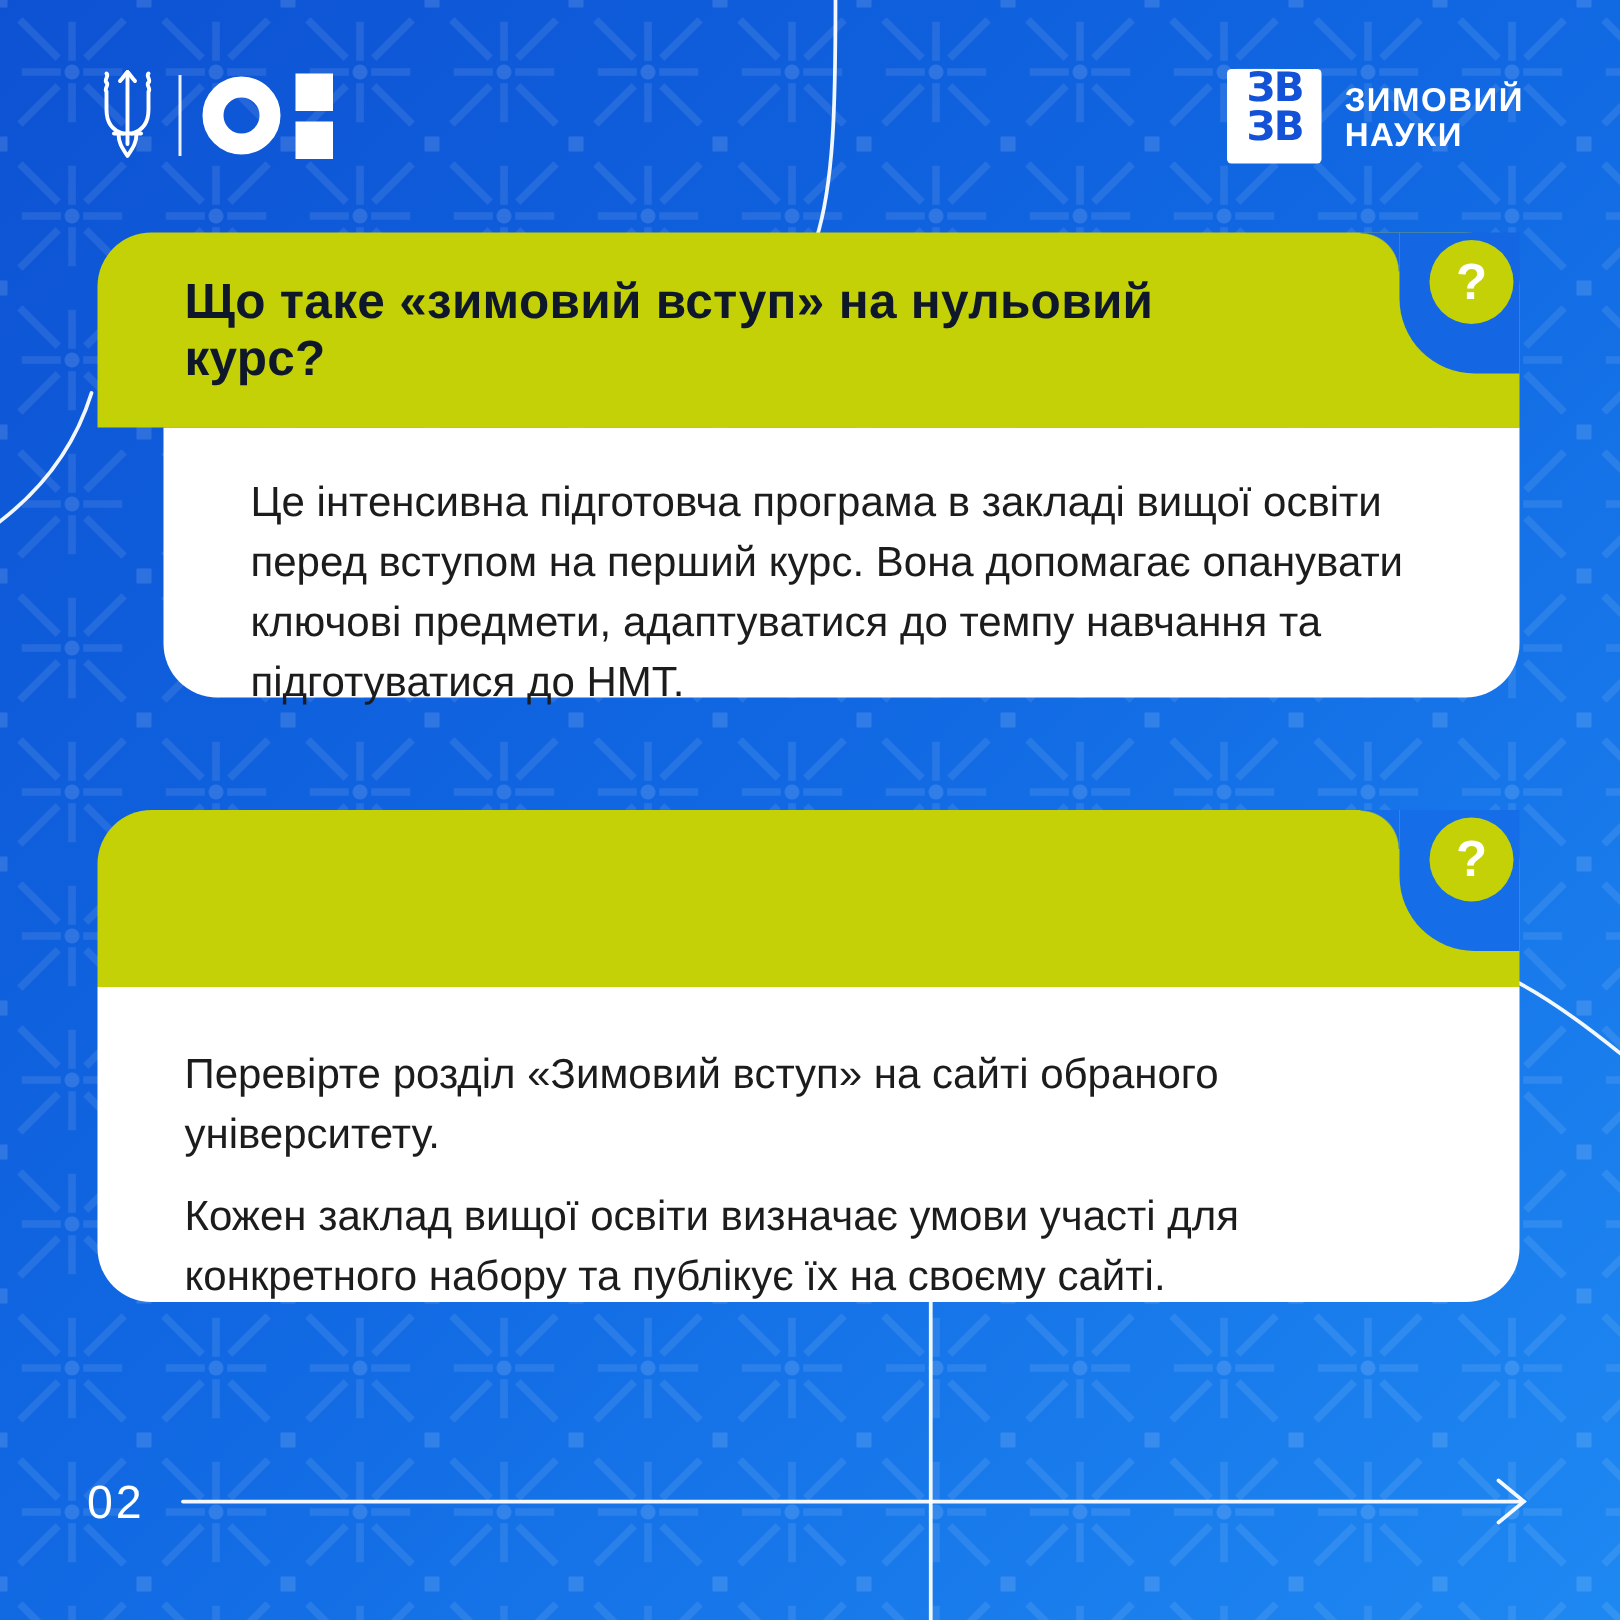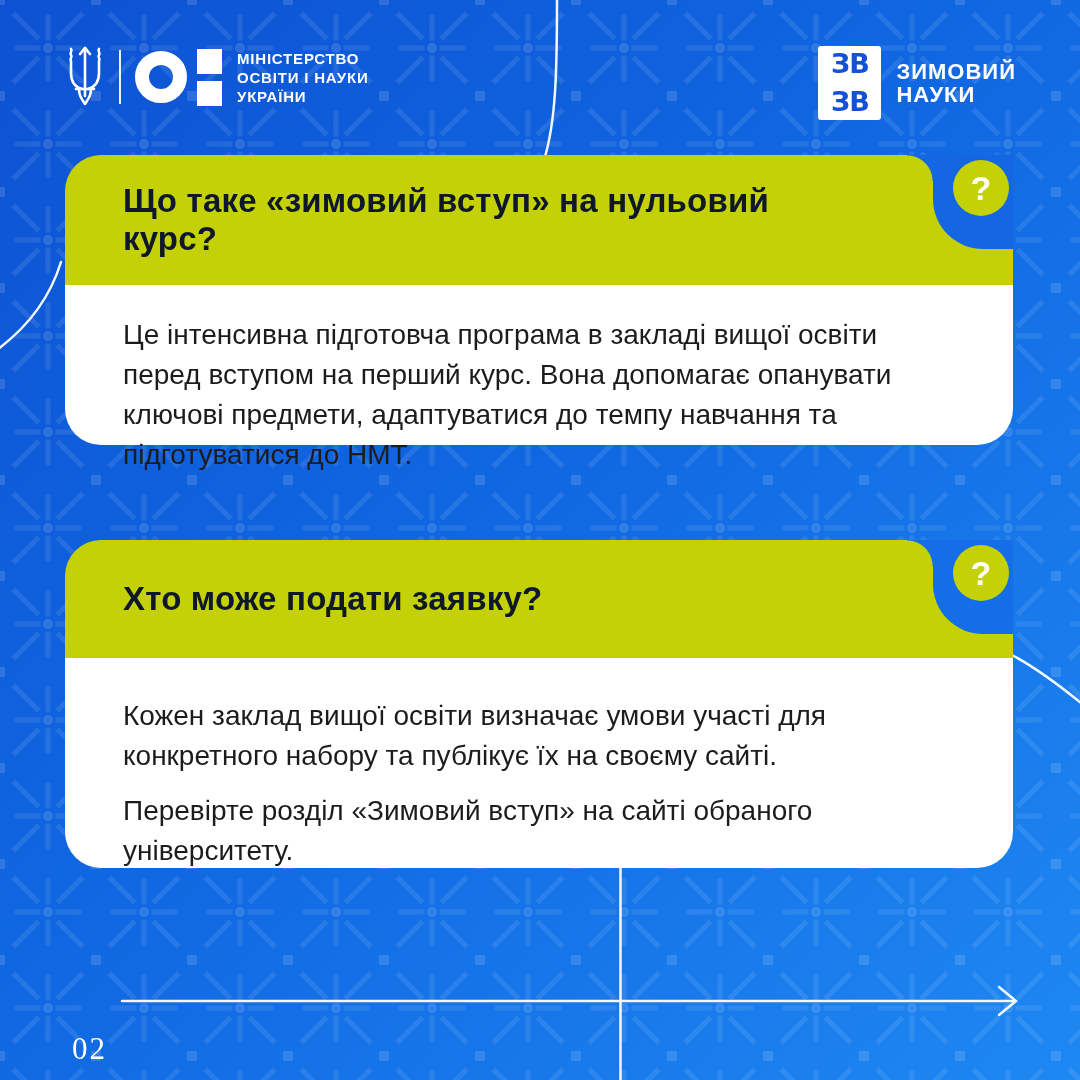--- a/index.html
+++ b/index.html
@@ -17,48 +17,48 @@
   .topbar{position:absolute;left:63px;top:46px;display:flex;align-items:center;}
   .trident{width:44px;height:62px;}
   .divider{width:2px;height:54px;background:rgba(255,255,255,.92);margin:0 14px 0 12px;}
   .mon-mark{display:flex;align-items:center;}
   .mon-ring{width:52px;height:52px;border:14px solid #fff;border-radius:50%;box-sizing:border-box;}
   .mon-dots{display:flex;flex-direction:column;gap:7px;margin-left:10px;}
   .mon-dots span{width:25px;height:25px;background:#fff;display:block;}
   .mon-text{margin-left:15px;color:#fff;font-weight:bold;font-size:15px;line-height:19px;letter-spacing:.8px;}
 
   .brand{position:absolute;right:64px;top:46px;display:flex;align-items:center;}
-  .zv-box{width:63px;height:74px;background:#fff;border-radius:3px;display:flex;flex-direction:column;
-          align-items:center;justify-content:center;color:#1351d6;font-weight:bold;
-          font-size:27px;line-height:26px;letter-spacing:-1px;font-family:"DejaVu Sans",sans-serif;gap:12px;}
+  .zv-box{width:63px;height:63px;background:#fff;border-radius:3px;display:flex;flex-direction:column;
+          align-items:center;color:#1351d6;font-weight:bold;
+          font-size:27px;line-height:26px;letter-spacing:-1px;font-family:"DejaVu Sans",sans-serif;}
   .brand-text{margin-left:15px;color:#fff;font-weight:bold;font-size:22px;line-height:23px;letter-spacing:1px;}
 
   
   .card{position:absolute;left:65px;width:948px;}
   .card-header{position:relative;background:#c3d106;border-radius:36px 36px 0 0;}
   .card-header h2{margin:0;padding:0 150px 0 58px;color:#0f172a;font-weight:bold;
                   font-size:33px;letter-spacing:.2px;position:absolute;top:50%;transform:translateY(-50%);}
   .notch{position:absolute;top:0;right:0;width:80px;height:94px;
          background:var(--notchblue);border-bottom-left-radius:50px;}
   .notch::before{content:"";position:absolute;left:-26px;top:0;width:26px;height:26px;
          background:radial-gradient(circle at 0 100%, rgba(0,0,0,0) 25px, var(--notchblue) 26px);}
   .qbadge{position:absolute;top:5px;right:4px;width:56px;height:56px;border-radius:50%;
           background:#c3d106;color:#fff;font-weight:bold;font-size:34px;
           display:flex;align-items:center;justify-content:center;}
   .card-body{background:#fff;border-radius:0 0 36px 36px;box-sizing:border-box;
              padding:30px 55px 30px 58px;color:#1c1c1c;font-size:28px;line-height:40px;}
   .card-body p{margin:0;max-width:838px;}
   .card-body p + p{margin-top:15px;}
 
-  #card1{top:155px;}   #card1 .card-header{height:130px;}   #card1 .card-body{height:160px;}
+  #card1{top:155px;}   #card1 .card-header{height:130px;}   #card1 .card-body{height:180px;margin-left:44px;}
   #card2{top:540px;}   #card2 .card-header{height:118px;}   #card2 .card-body{height:210px;padding-top:38px;}
 
   
-  .page-num{position:absolute;left:72px;top:984px;color:#fff;font-size:31px;letter-spacing:2px;
-            font-family:Liberation Serif, serif;margin-top:47px;}
+  .page-num{position:absolute;left:58px;top:984px;color:#fff;font-size:31px;letter-spacing:2px;
+            font-family:Liberation Sans, sans-serif;}
 </style>
 </head>
 <body>
 
 <div class="canvas">
 
   <svg class="bg-pattern" width="1080" height="1080" aria-hidden="true">
     <defs>
       <pattern id="star" width="96" height="96" patternUnits="userSpaceOnUse">
         <g stroke="rgba(255,255,255,0.09)" stroke-width="5" fill="none" stroke-linecap="square">
@@ -109,25 +109,20 @@
         </g>
       </svg>
       <div class="divider"></div>
       <div class="mon-mark">
         <div class="mon-ring"></div>
         <div class="mon-dots">
             <span></span>
             <span></span>
           </div>
       </div>
-      <div class="mon-text">
-        <div>МІНІСТЕРСТВО</div>
-        <div>ОСВІТИ І НАУКИ</div>
-        <div>УКРАЇНИ</div>
-      </div>
     </div>
 
     <div class="brand">
       <div class="zv-box">
         <span>ЗВ</span>
         <span>ЗВ</span>
       </div>
       <div class="brand-text">
         <div>ЗИМОВИЙ</div>
         <div>НАУКИ</div>
@@ -140,26 +135,25 @@
         <div class="notch"></div>
         <div class="qbadge">?</div>
       </div>
       <div class="card-body">
         <p>Це інтенсивна підготовча програма в закладі вищої освіти перед вступом на перший курс. Вона допомагає опанувати ключові предмети, адаптуватися до темпу навчання та підготуватися до НМТ.</p>
       </div>
     </div>
 
     <div class="card" id="card2">
       <div class="card-header" style="--notchblue:#156ee7;">
-        <h2>Хто може подати заявку?</h2>
         <div class="notch"></div>
         <div class="qbadge">?</div>
       </div>
       <div class="card-body">
+        <p>Перевірте розділ «Зимовий вступ» на сайті обраного університету.</p>
         <p>Кожен заклад вищої освіти визначає умови участі для конкретного набору та публікує їх на своєму сайті.</p>
-        <p>Перевірте розділ «Зимовий вступ» на сайті обраного університету.</p>
       </div>
     </div>
 
     <div class="page-num">02</div>
 
   </div>
 </div>
 
 </body></html>

